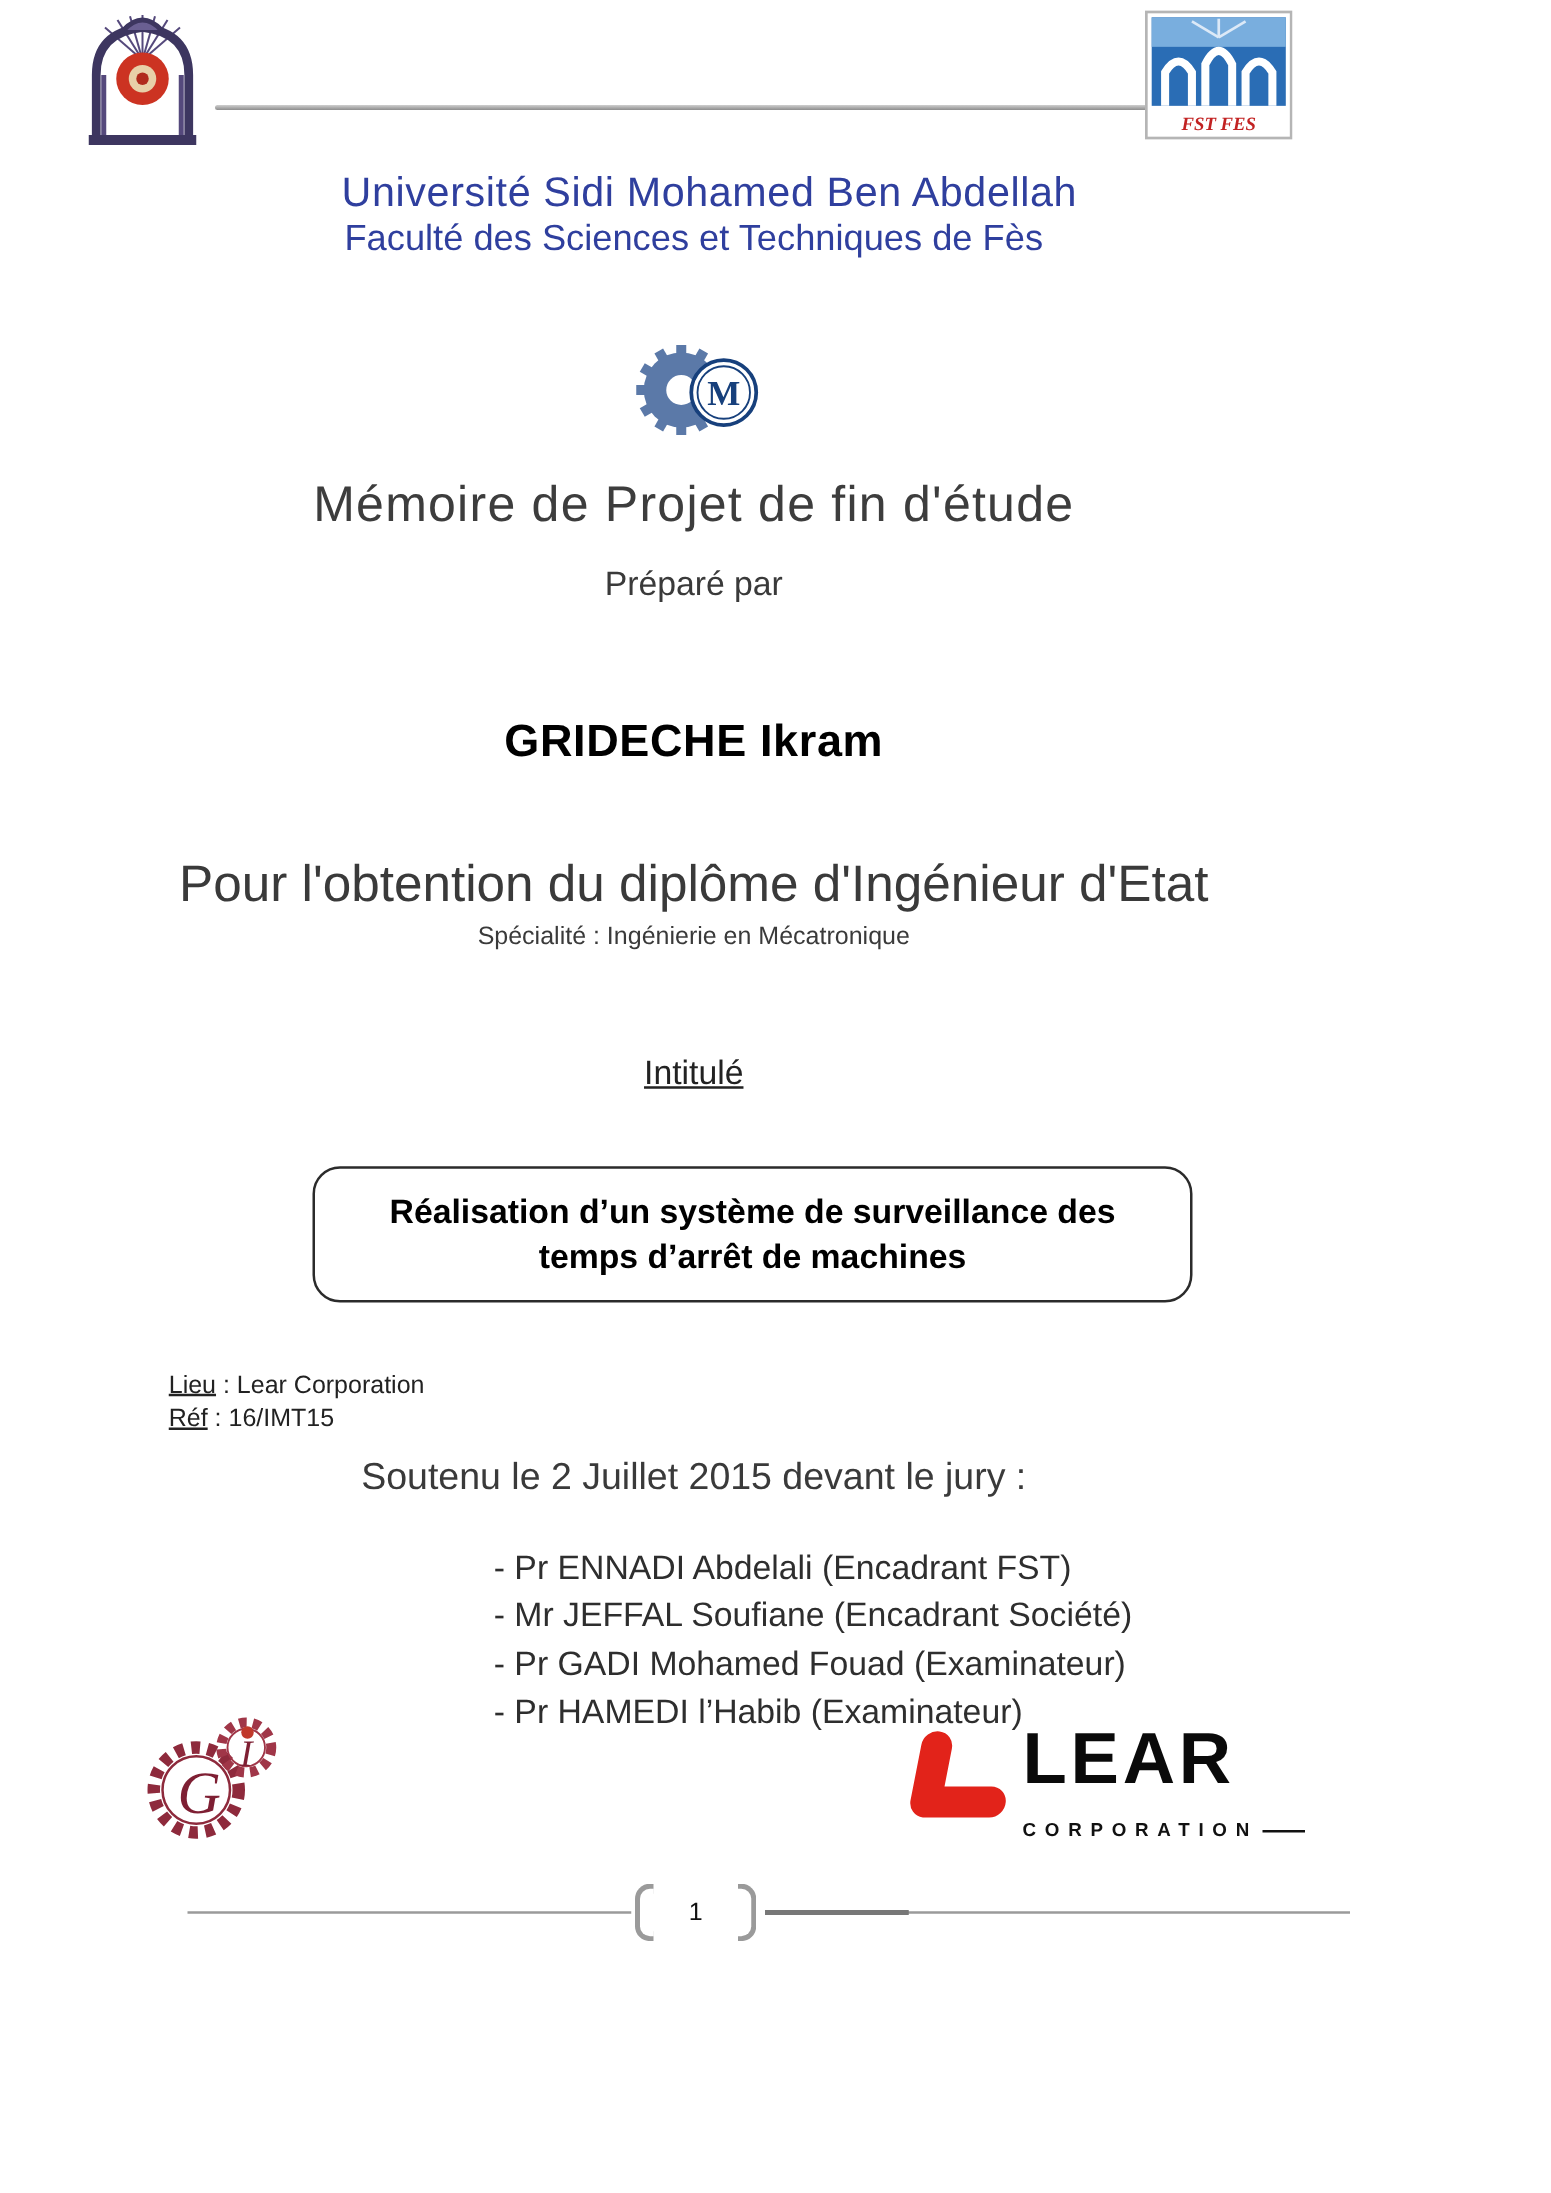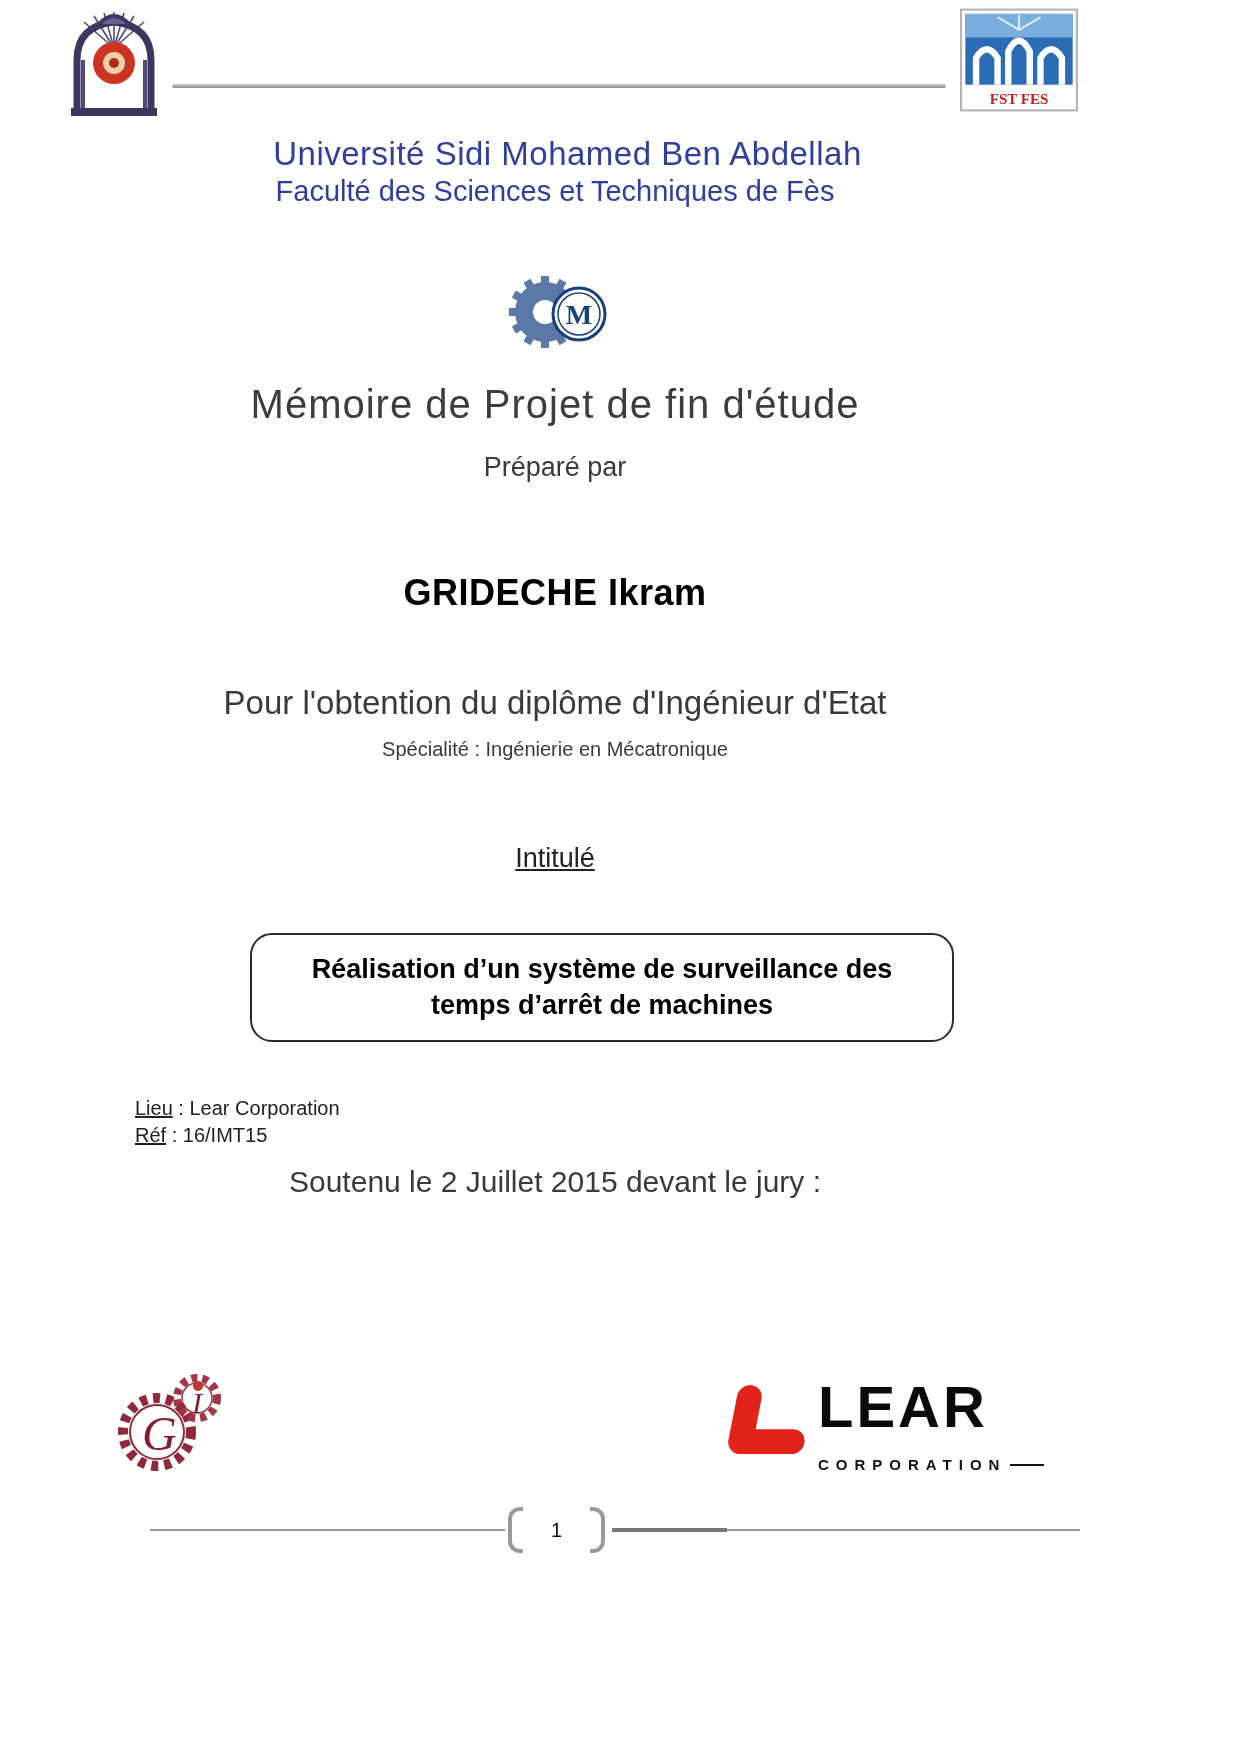--- a/index.html
+++ b/index.html
@@ -20,32 +20,32 @@
     width: 1110px;
     text-align: center;
   }
   
   .hdr-left-logo  { position: absolute; left: 58px;  top: 8px;  width: 112px; height: 112px; }
   .hdr-line {
     position: absolute; left: 172px; top: 84px; width: 774px; height: 4px;
     background: linear-gradient(#cfcfcf, #8d8d8d);
     border-radius: 2px;
   }
-  .hdr-right-logo { position: absolute; left: 960px; top: 8px;  width: 118px; height: 104px; }
+  .hdr-right-logo { position: absolute; left: 916px; top: 8px;  width: 118px; height: 104px; font-style: italic; }
 
   .uni-line1 { top: 135px; font-size: 33px; color: #2f3f9e; letter-spacing: 0.5px; padding-left: 25px; }
   .uni-line2 { top: 175px; font-size: 29px; color: #2f3f9e; }
   .uni-line3 { top: 210px; font-size: 23px; color: #2f3f9e; }
 
   .center-logo { position: absolute; left: 495px; top: 262px; width: 130px; height: 100px; }
 
   .doc-title   { top: 382px; font-size: 40px; color: #3d3d3d; letter-spacing: 1px; }
   .prepared-by { top: 452px; font-size: 27px; color: #3a3a3a; }
   .author      { top: 572px; font-size: 36px; color: #000; font-weight: bold; letter-spacing: 0.5px; }
-  .degree      { top: 684px; font-size: 33px; color: #3a3a3a; }
+  .degree      { top: 684px; font-size: 41px; color: #3a3a3a; }
   .specialty   { top: 738px; font-size: 20px; color: #3a3a3a; }
   .intitule    { top: 843px; font-size: 27px; color: #222; text-decoration: underline; }
 
   .subject-box {
     position: absolute; left: 250px; top: 933px; width: 704px;
     border: 2px solid #2b2b2b; border-radius: 22px;
     padding: 16px 24px; text-align: center;
     font-size: 27px; font-weight: bold; color: #000; line-height: 1.35;
     background: #fff;
   }
@@ -160,20 +160,26 @@
     <div>temps d’arrêt de machines</div>
   </div>
 
   <div class="meta-block">
     <div><span class="meta-label">Lieu</span><span> : Lear Corporation</span></div>
     <div><span class="meta-label">Réf</span><span>  : 16/IMT15</span></div>
   </div>
 
   <div class="centered defense">Soutenu le 2 Juillet 2015 devant le jury :</div>
 
+  <div class="jury-list">
+    <div>- Pr ENNADI Abdelali (Encadrant FST)</div>
+    <div>- Mr JEFFAL Soufiane (Encadrant Société)</div>
+    <div>- Pr GADI Mohamed Fouad (Examinateur)</div>
+    <div>- Pr HAMEDI l’Habib (Examinateur)</div>
+  </div>
 
   <div class="gi-logo">
     <svg viewBox="0 0 120 110" width="120" height="110">
       <circle cx="45" cy="64" r="34" fill="none" stroke="#8e2a3c" stroke-width="10" stroke-dasharray="7 6"></circle>
       <circle cx="45" cy="64" r="27" fill="none" stroke="#8e2a3c" stroke-width="2"></circle>
       <circle cx="85" cy="30" r="20" fill="none" stroke="#a03648" stroke-width="8" stroke-dasharray="6 5"></circle>
       <circle cx="85" cy="30" r="15" fill="none" stroke="#a03648" stroke-width="1.5"></circle>
       <text x="30" y="82" font-size="48" font-style="italic" font-family="Liberation Serif, serif" fill="#7e1f33">G</text>
       <circle cx="86" cy="18" r="5" fill="#c0392b"></circle>
       <text x="80" y="45" font-size="30" font-style="italic" font-family="Liberation Serif, serif" fill="#7e1f33">I</text>

